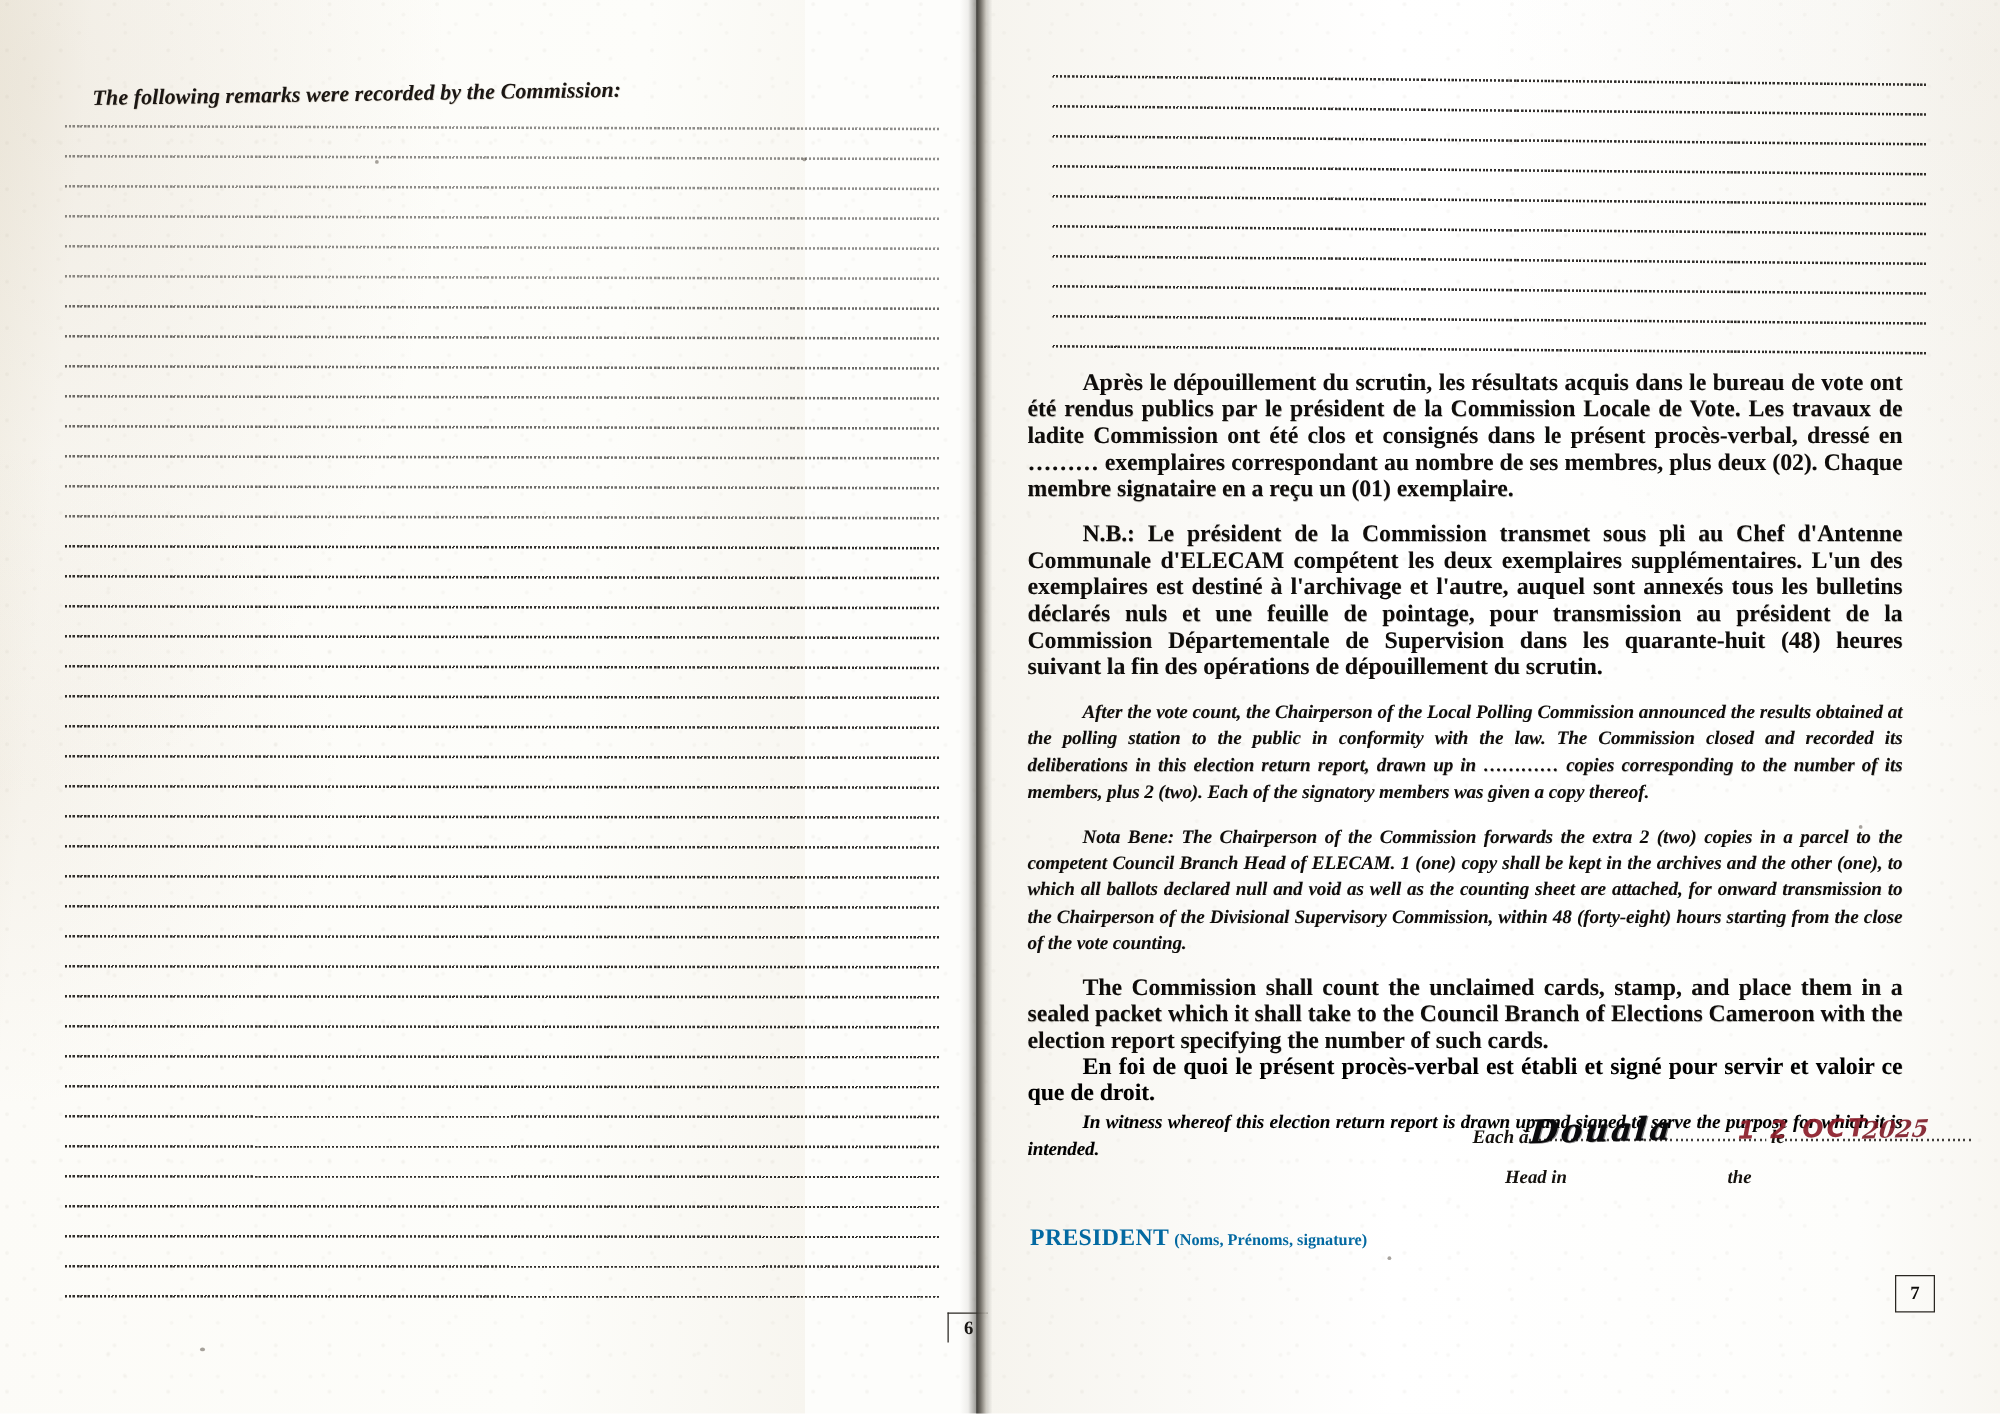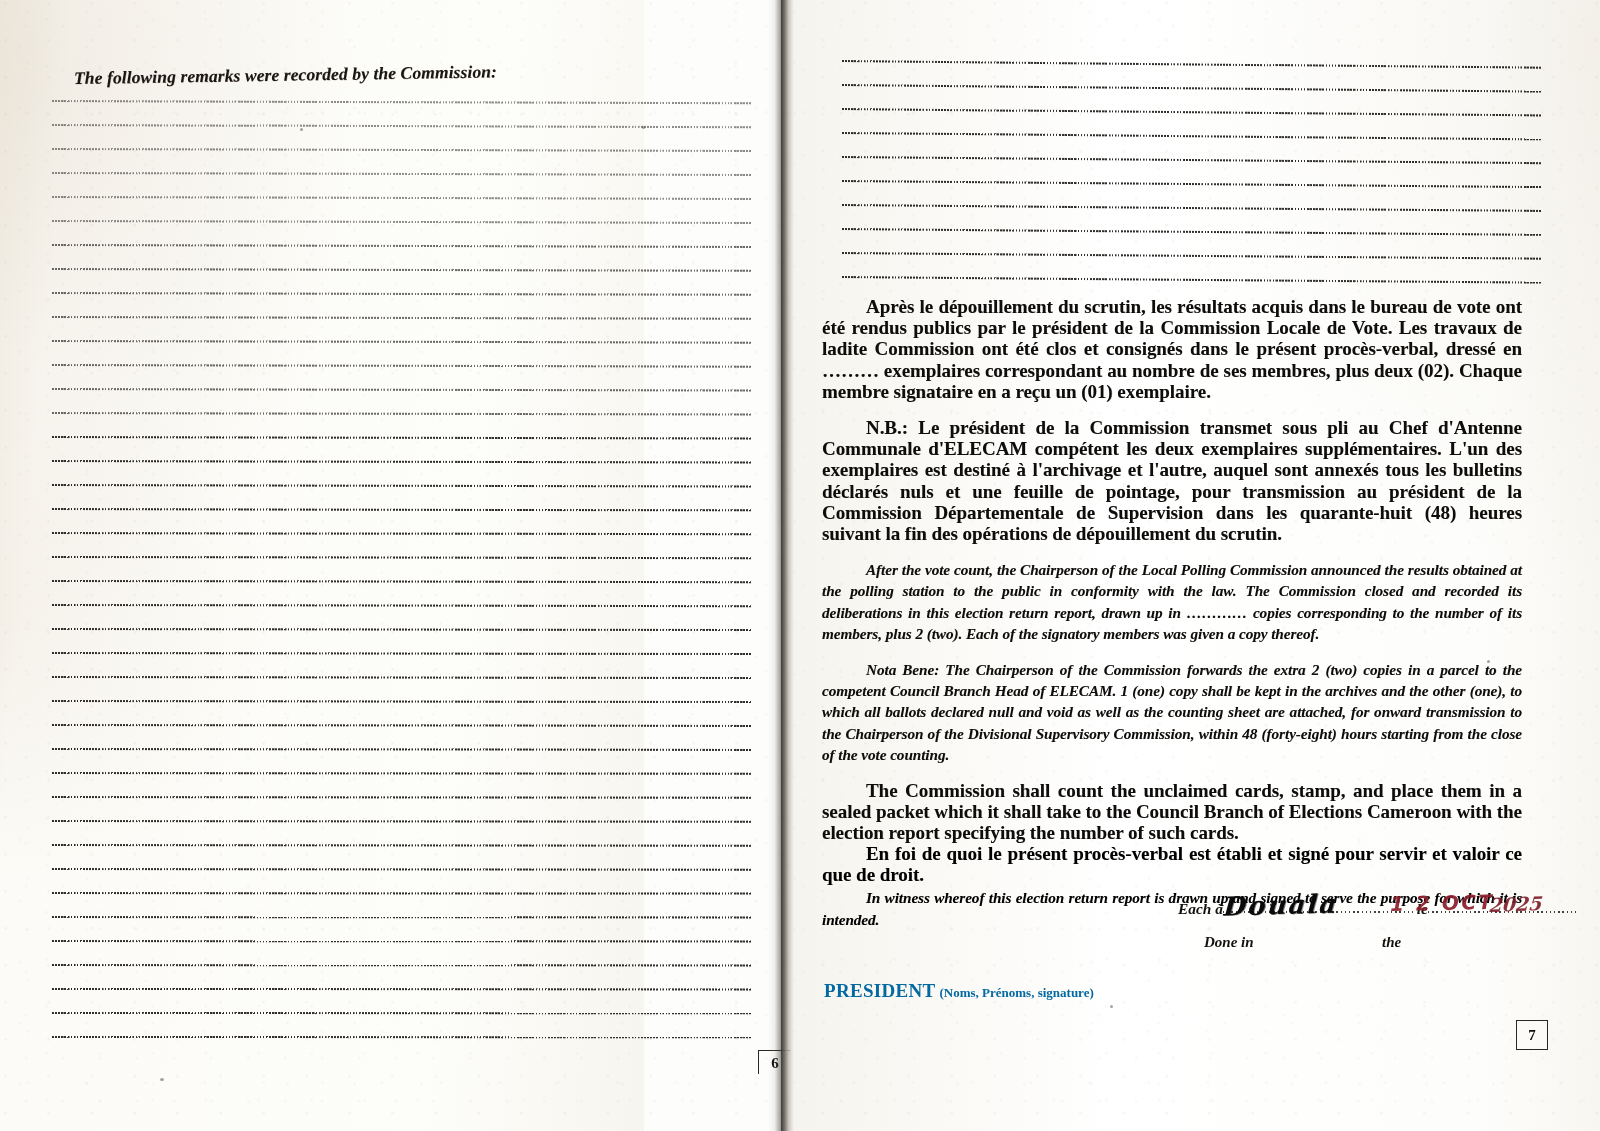--- a/index.html
+++ b/index.html
@@ -544,21 +544,21 @@
     <div class="faitrow">
       <span class="fait-label">Each à</span><span class="dotfill place"></span>
       <span class="le-label">le</span><span class="dotfill date"></span>
 
       <span class="handwrite">Douala</span>
       <span class="stampdate">1 2 OCT</span>
       <span class="stampyear">2025</span>
     </div>
 
     <div class="sublabels">
-      <span class="done-in">Done in</span>
+      <span class="done-in">Head in</span>
       <span class="the">the</span>
     </div>
 
 
     <div class="president-line">
       <span class="ttl">PRESIDENT</span>
       <span class="sub">(Noms, Prénoms, signature)</span>
     </div>
   </div>
 

